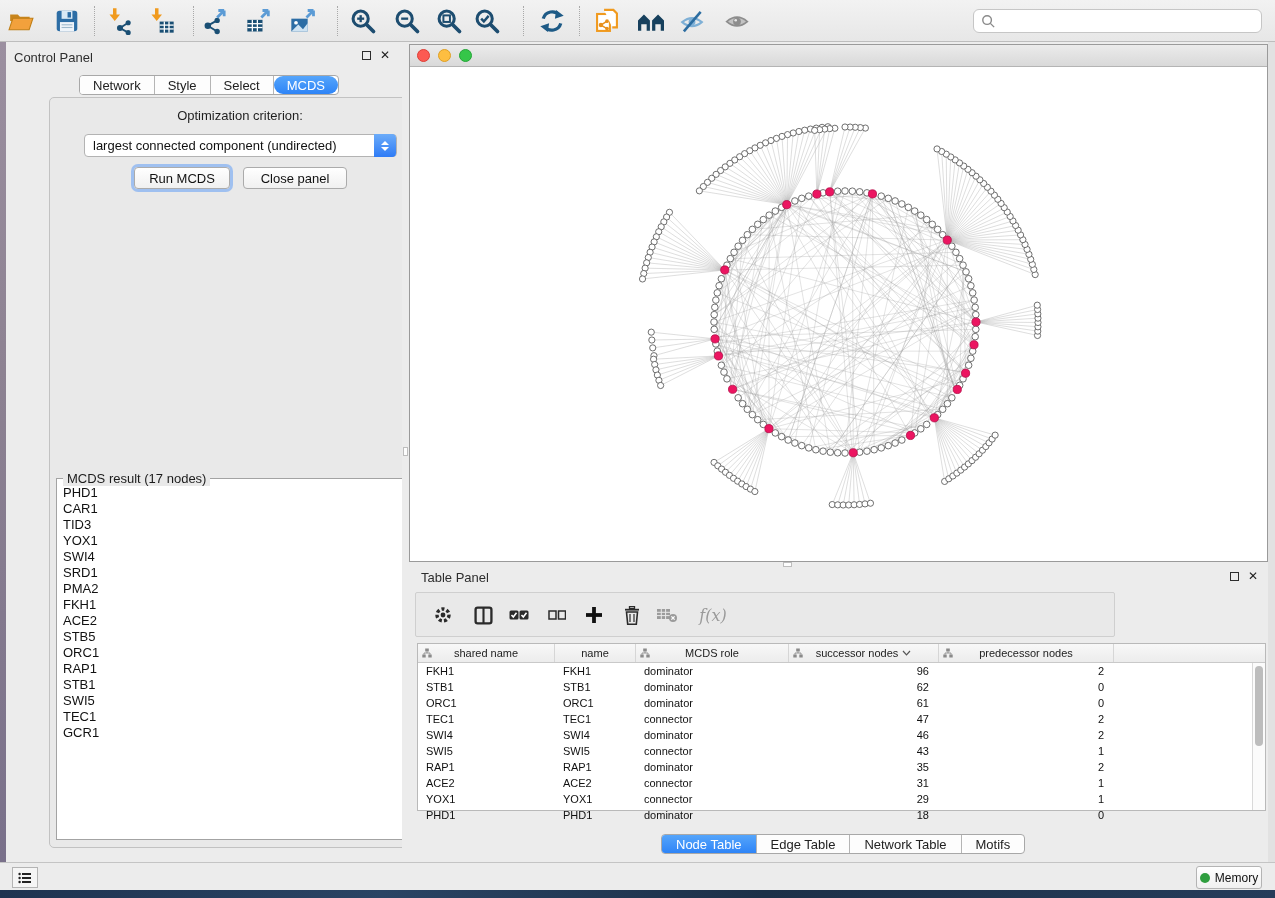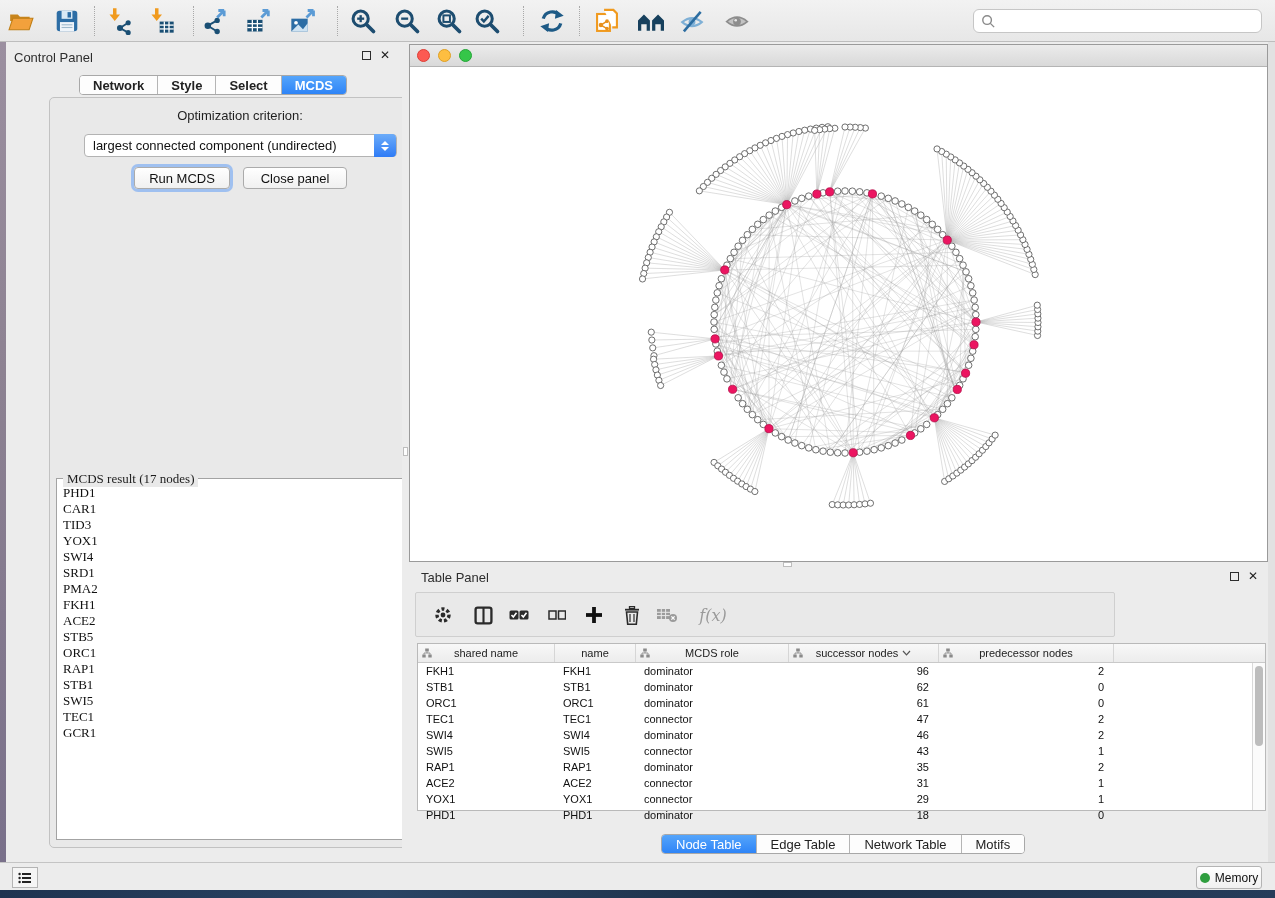--- a/index.html
+++ b/index.html
@@ -27,44 +27,44 @@
   .panel-title { position:absolute; left:8px; top:8px; font-size:13px; color:#2d2d2d; }
   .panel-btns { position:absolute; top:8px; display:flex; gap:9px; align-items:center; }
   .cpanel .panel-btns { right:12px; }
   .float-ic { width:9px; height:9px; border:1.5px solid #2d2d2d; display:inline-block; }
   .close-ic { font-size:12px; font-weight:bold; color:#1c1c1c; line-height:11px; }
 
   .seg-tabs { position:absolute; display:flex; background:#fff; border:1px solid #a8a8a8;
               border-radius:4px; overflow:hidden; height:20px; }
   .seg { font-size:13px; color:#222; display:flex; align-items:center; justify-content:center;
          border-right:1px solid #b5b5b5; background:#fdfdfd; cursor:default; }
-  .seg:last-child { border-right:none; }
+  .seg:last-child { border-right:none;border-radius:9px; }
   .seg.sel { background:linear-gradient(#55a5fb,#2e84f7); color:#fff; }
   .cp-tabs { left:73px; top:33px; }
-  .cp-tabs .seg { padding:8px 13px;font-weight:bold; }
+  .cp-tabs .seg { padding:8px 13px; }
 
   .cp-box { position:absolute; left:4px; top:55px; width:382px; height:751px;
             background:#e9e9e9; border:1px solid #c2c2c2; border-radius:5px;margin-left:39px; }
   .opt-label { position:absolute; left:0; top:10px; width:100%; text-align:center; font-size:13px; color:#1f1f1f; }
   .dropdown { position:absolute; left:34px; top:36px; width:313px; height:23px; background:#fff;
               border:1px solid #b3b3b3; border-radius:4px; font-size:13px; color:#111;
               display:flex; align-items:center; padding-left:8px; }
   .dd-step { position:absolute; right:0; top:-1px; width:22px; height:23px; border-radius:0 4px 4px 0;
              background:linear-gradient(#6cacf9,#2e7bf6); display:flex; flex-direction:column;
              align-items:center; justify-content:center; gap:2px; }
   .dd-step i { width:0; height:0; border-left:4px solid transparent; border-right:4px solid transparent; }
   .dd-up { border-bottom:4px solid #fff; } .dd-dn { border-top:4px solid #fff; }
   .btn { position:absolute; top:69px; height:22px; background:linear-gradient(#ffffff,#f0f0f0);
          border:1px solid #ababab; border-radius:4px; font-size:13px; color:#111;
          display:flex; align-items:center; justify-content:center; }
   .btn-run { left:84px; width:96px; box-shadow:0 0 0 3px rgba(110,165,245,.6); }
   .btn-close { left:193px; width:104px; }
 
   .fieldset { position:absolute; left:6px; top:380px; width:370px; height:362px;
-              border:1px solid #a3a3a3; background:#fff;font-family:Liberation Serif, serif; }
+              border:1px solid #a3a3a3; background:#fff; }
   .legend { position:absolute; top:-8px; left:6px; background:#e9e9e9; padding:0 4px;
             font-size:13px; color:#1c1c1c; }
   .mcds-list { position:absolute; left:0; top:1px; bottom:0; right:13px; padding:5px 0 0 6px;
                font-size:13px; color:#111; line-height:16px; overflow:hidden; }
   .list-scroll { position:absolute; right:0; top:0; bottom:0; width:13px; background:#fafafa;
                  border-left:1px solid #cfcfcf; }
 
   
   .vdiv { position:absolute; left:402px; top:42px; width:7px; height:820px; background:#ececec; }
   .vdiv .grip { position:absolute; left:1px; top:405px; width:5px; height:9px;

